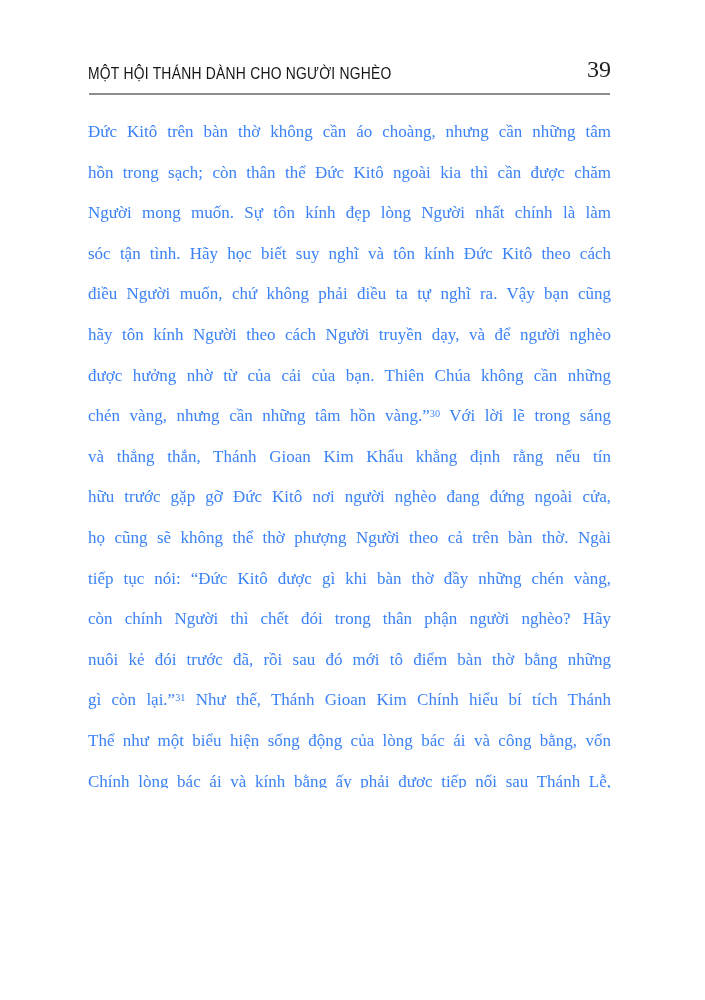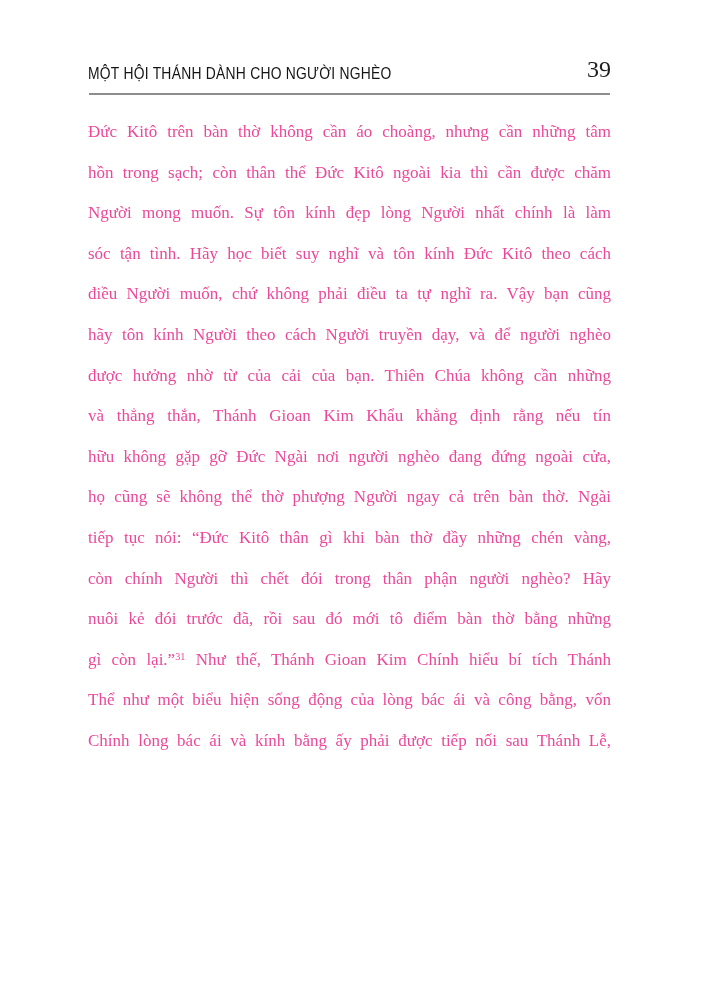--- a/index.html
+++ b/index.html
@@ -44,21 +44,21 @@
     height: 2px;
     background: #8d8d8d;
   }
   .body-text {
     position: absolute;
     top: 112px;
     left: 88px;
     width: 523px;
     font-size: 17px;
     line-height: 40.6px;
-    color: #ec4899;
+    color: #3b82f6;
   }
   .line {
     text-align: justify;
     text-align-last: justify;
     white-space: normal;
   }
   .line.last {
     text-align-last: left;
   }
   sup.fnref {
@@ -79,23 +79,24 @@
   </div>
   <div class="rule"></div>
   <div class="body-text">
       <div class="line"><span>Đức Kitô trên bàn thờ không cần áo choàng, nhưng cần những tâm</span></div>
       <div class="line"><span>hồn trong sạch; còn thân thể Đức Kitô ngoài kia thì cần được chăm</span></div>
       <div class="line"><span>Người mong muốn. Sự tôn kính đẹp lòng Người nhất chính là làm</span></div>
       <div class="line"><span>sóc tận tình. Hãy học biết suy nghĩ và tôn kính Đức Kitô theo cách</span></div>
       <div class="line"><span>điều Người muốn, chứ không phải điều ta tự nghĩ ra. Vậy bạn cũng</span></div>
       <div class="line"><span>hãy tôn kính Người theo cách Người truyền dạy, và để người nghèo</span></div>
       <div class="line"><span>được hưởng nhờ từ của cải của bạn. Thiên Chúa không cần những</span></div>
+      <div class="line"><span>chén vàng, nhưng cần những tâm hồn vàng.”</span><sup class="fnref">30</sup><span> Với lời lẽ trong sáng</span></div>
       <div class="line"><span>và thẳng thắn, Thánh Gioan Kim Khẩu khẳng định rằng nếu tín</span></div>
-      <div class="line"><span>hữu không gặp gỡ Đức Ngài nơi người nghèo đang đứng ngoài cửa,</span></div>
-      <div class="line"><span>họ cũng sẽ không thể thờ phượng Người ngay cả trên bàn thờ. Ngài</span></div>
-      <div class="line"><span>tiếp tục nói: “Đức Kitô thân gì khi bàn thờ đầy những chén vàng,</span></div>
+      <div class="line"><span>hữu trước gặp gỡ Đức Kitô nơi người nghèo đang đứng ngoài cửa,</span></div>
+      <div class="line"><span>họ cũng sẽ không thể thờ phượng Người theo cả trên bàn thờ. Ngài</span></div>
+      <div class="line"><span>tiếp tục nói: “Đức Kitô được gì khi bàn thờ đầy những chén vàng,</span></div>
       <div class="line"><span>còn chính Người thì chết đói trong thân phận người nghèo? Hãy</span></div>
       <div class="line"><span>nuôi kẻ đói trước đã, rồi sau đó mới tô điểm bàn thờ bằng những</span></div>
       <div class="line"><span>gì còn lại.”</span><sup class="fnref">31</sup><span> Như thế, Thánh Gioan Kim Chính hiểu bí tích Thánh</span></div>
       <div class="line"><span>Thể như một biểu hiện sống động của lòng bác ái và công bằng, vốn</span></div>
       <div class="line"><span>Chính lòng bác ái và kính bằng ấy phải được tiếp nối sau Thánh Lễ,</span></div>
     </div>
 </div>
 
 </body></html>

